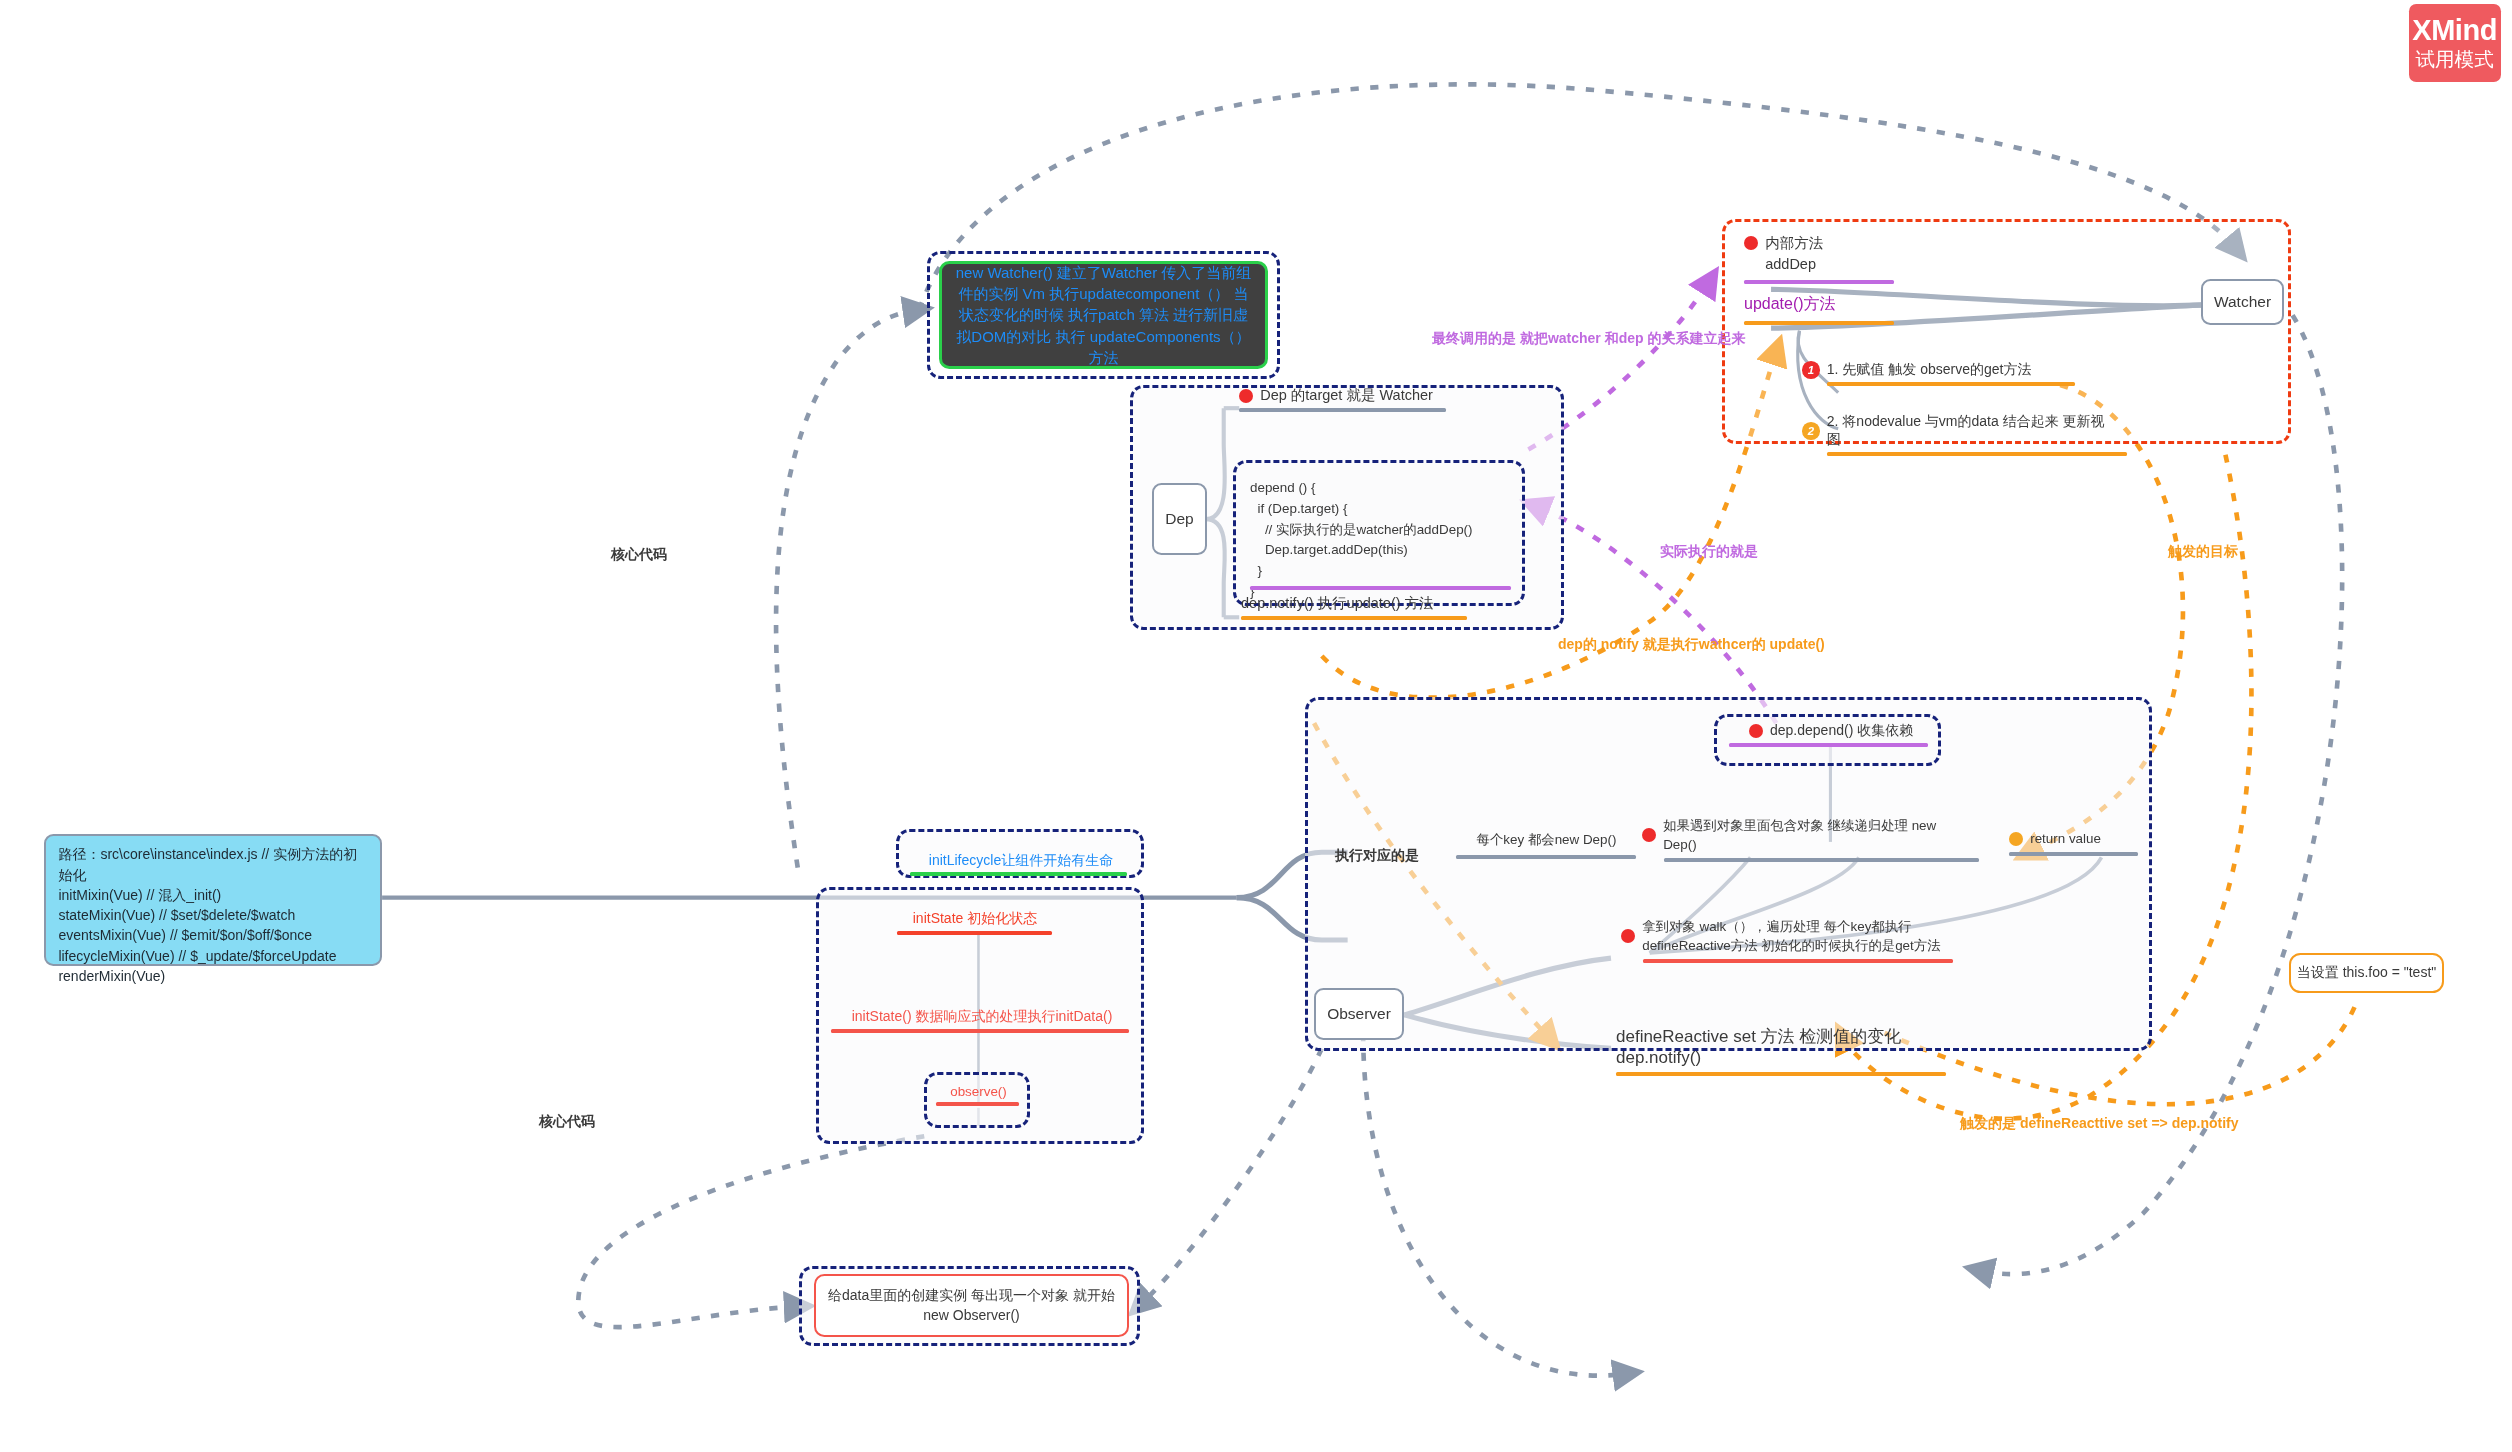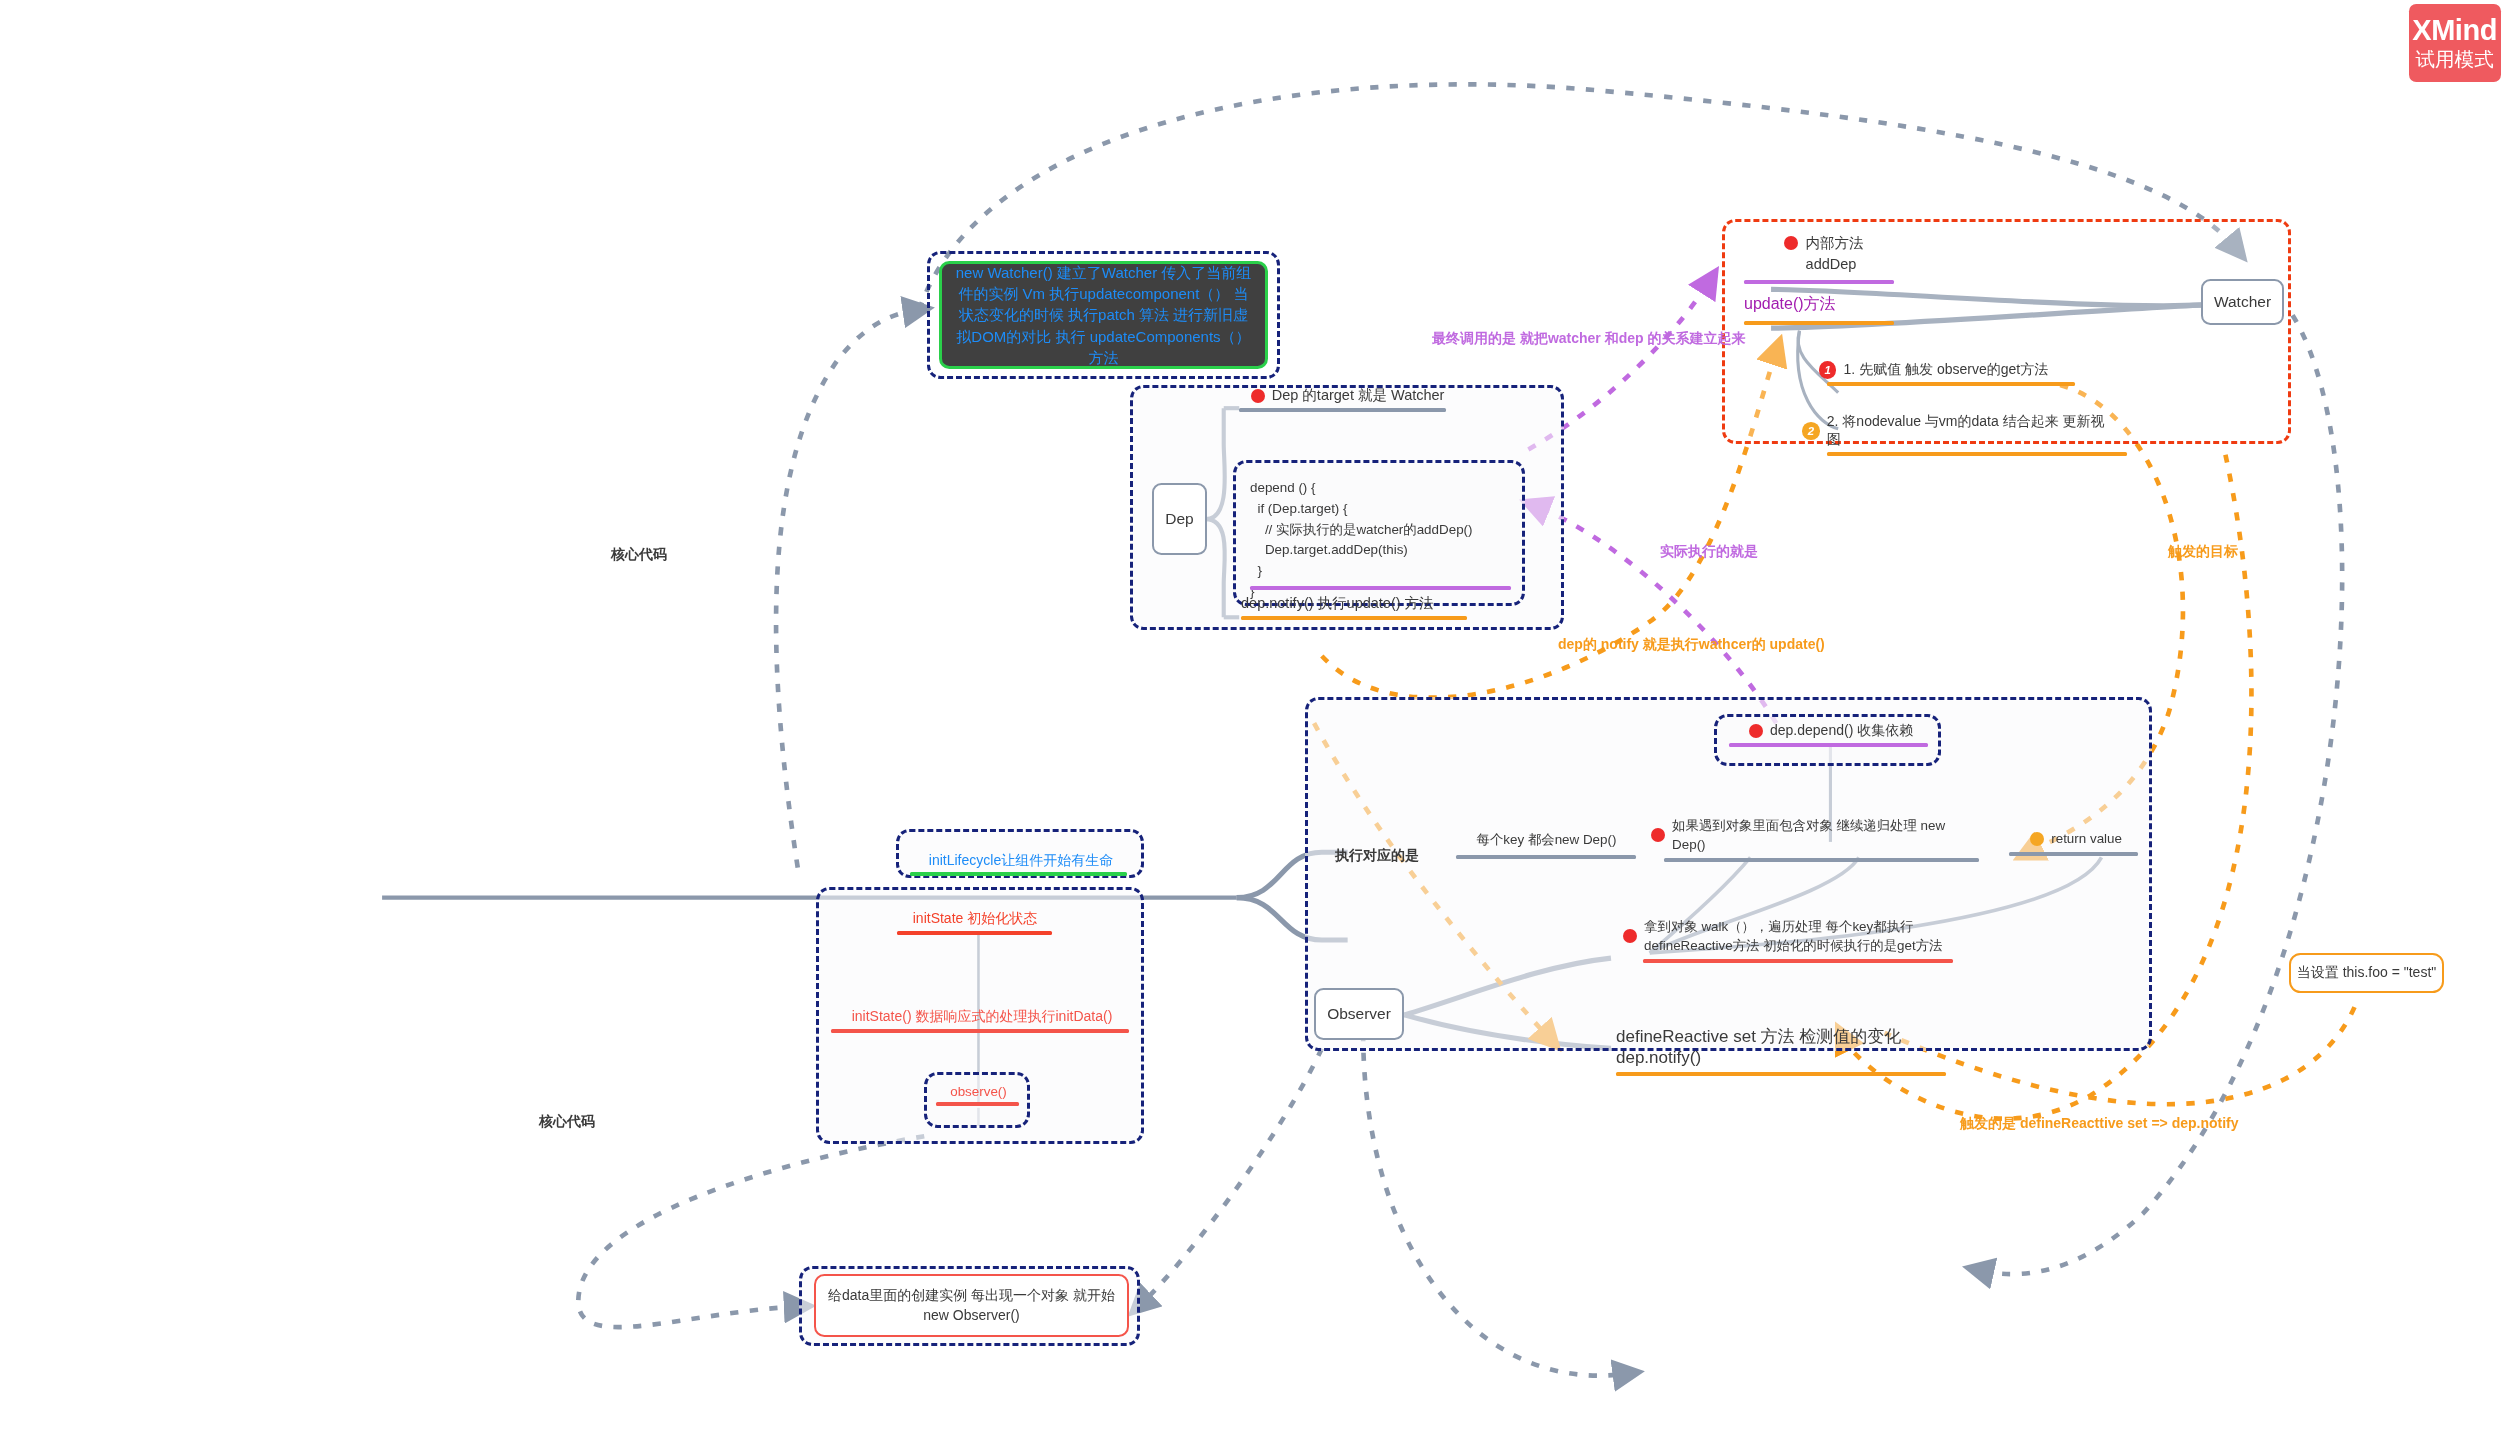--- a/index.html
+++ b/index.html
@@ -43,21 +43,21 @@
   .dash-red{border:3.6px dashed #ef3b11;border-radius:13.4px;background:rgba(255,255,255,0.25);}
 
   
   .box-green{border:3.1px solid #2ad04a;border-radius:10.3px;background:#404040;color:#1d8cf7;}
   .box-cyan{border:2.1px solid #8b98ab;border-radius:9.3px;background:#87dcf4;color:#1e2a33;}
   .box-red{border:2.6px solid #f4544a;border-radius:10.3px;background:#fff;color:#3a3a3a;}
   .box-orange{border:2.6px solid #f79b1b;border-radius:11.4px;background:#fff;color:#3a3a3a;}
 
   
   .topic{position:absolute;}
-  .topic .label{display:block;justify-content:center;}
+  .topic .label{display:block;}
   .topic .rule{display:block;height:3.6px;border-radius:1.5px;margin-top:3.1px;}
 
   .bullet{
     display:inline-block;width:14px;height:14px;border-radius:50%;
     background:#ee2b2b;vertical-align:-1.5px;margin-right:7.2px;flex:0 0 auto;
   }
   .numbadge{
     display:inline-flex;align-items:center;justify-content:center;
     width:17.6px;height:17.6px;border-radius:50%;color:#fff;
     font-size:11.4px;font-weight:700;margin-right:7.2px;flex:0 0 auto;
@@ -206,20 +206,26 @@
   </div>
 
   <div class="topic" style="left:1802px;top:413px;width:315px;">
     <span class="label" style="font-size:14px;color:#3a3a3a;display:flex;align-items:center;">
       <i class="numbadge num2">2</i>
       <span>2. 将nodevalue 与vm的data 结合起来 更新视图</span>
     </span>
     <span class="rule" style="background:#f79b1b;width:300px;margin-left:25px;"></span>
   </div>
 
+  <div class="abs box-cyan txt" style="left:44px;top:834px;width:338px;height:132px;padding:8.3px 12.4px;font-size:14px;line-height:1.45;">路径：src\core\instance\index.js // 实例方法的初始化
+initMixin(Vue) // 混入_init()
+stateMixin(Vue) // $set/$delete/$watch
+eventsMixin(Vue) // $emit/$on/$off/$once
+lifecycleMixin(Vue) // $_update/$forceUpdate
+renderMixin(Vue)</div>
 
 
   <div class="abs dash-navy" style="left:896px;top:829px;width:248px;height:49px;"></div>
   <div class="topic" style="left:910px;top:836px;width:222px;margin-top:16px;">
     <span class="label" style="font-size:14px;color:#1d8cf7;text-align:center;display:block;">initLifecycle让组件开始有生命</span>
     <span class="rule" style="background:#2ad04a;width:217px;margin-top:2.1px;"></span>
   </div>
 
   <div class="abs dash-navy" style="left:816px;top:887px;width:328px;height:257px;"></div>
 

